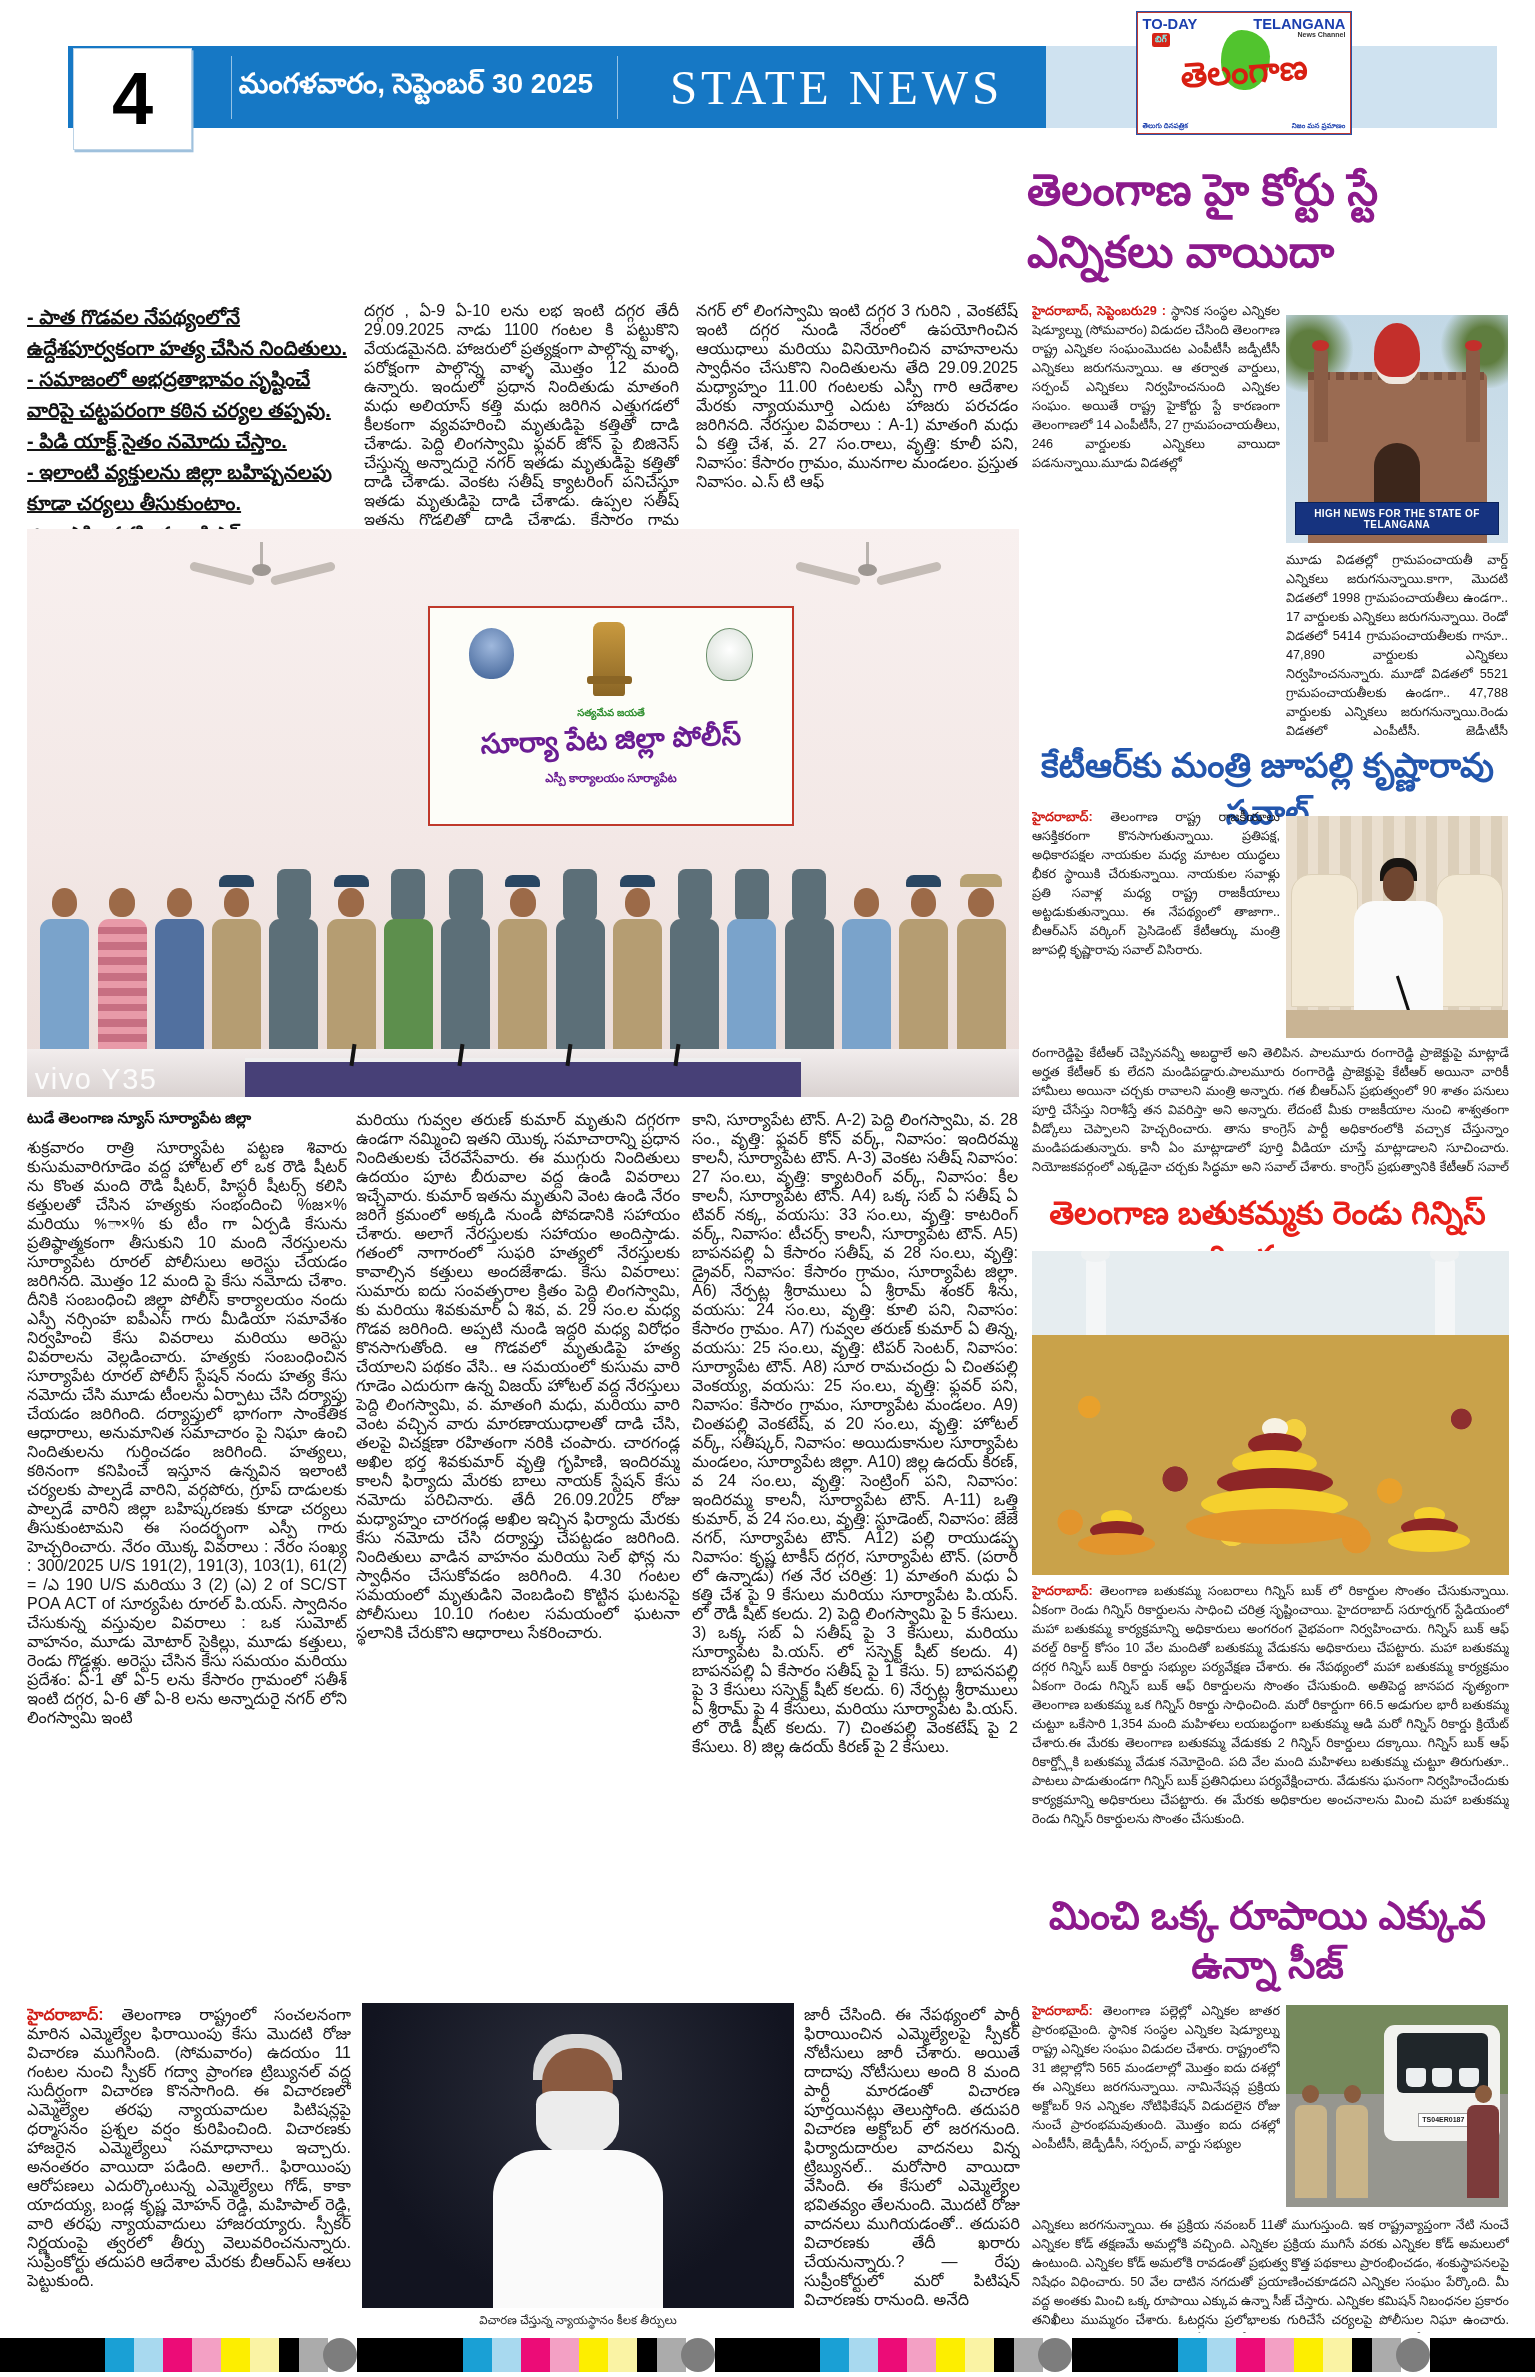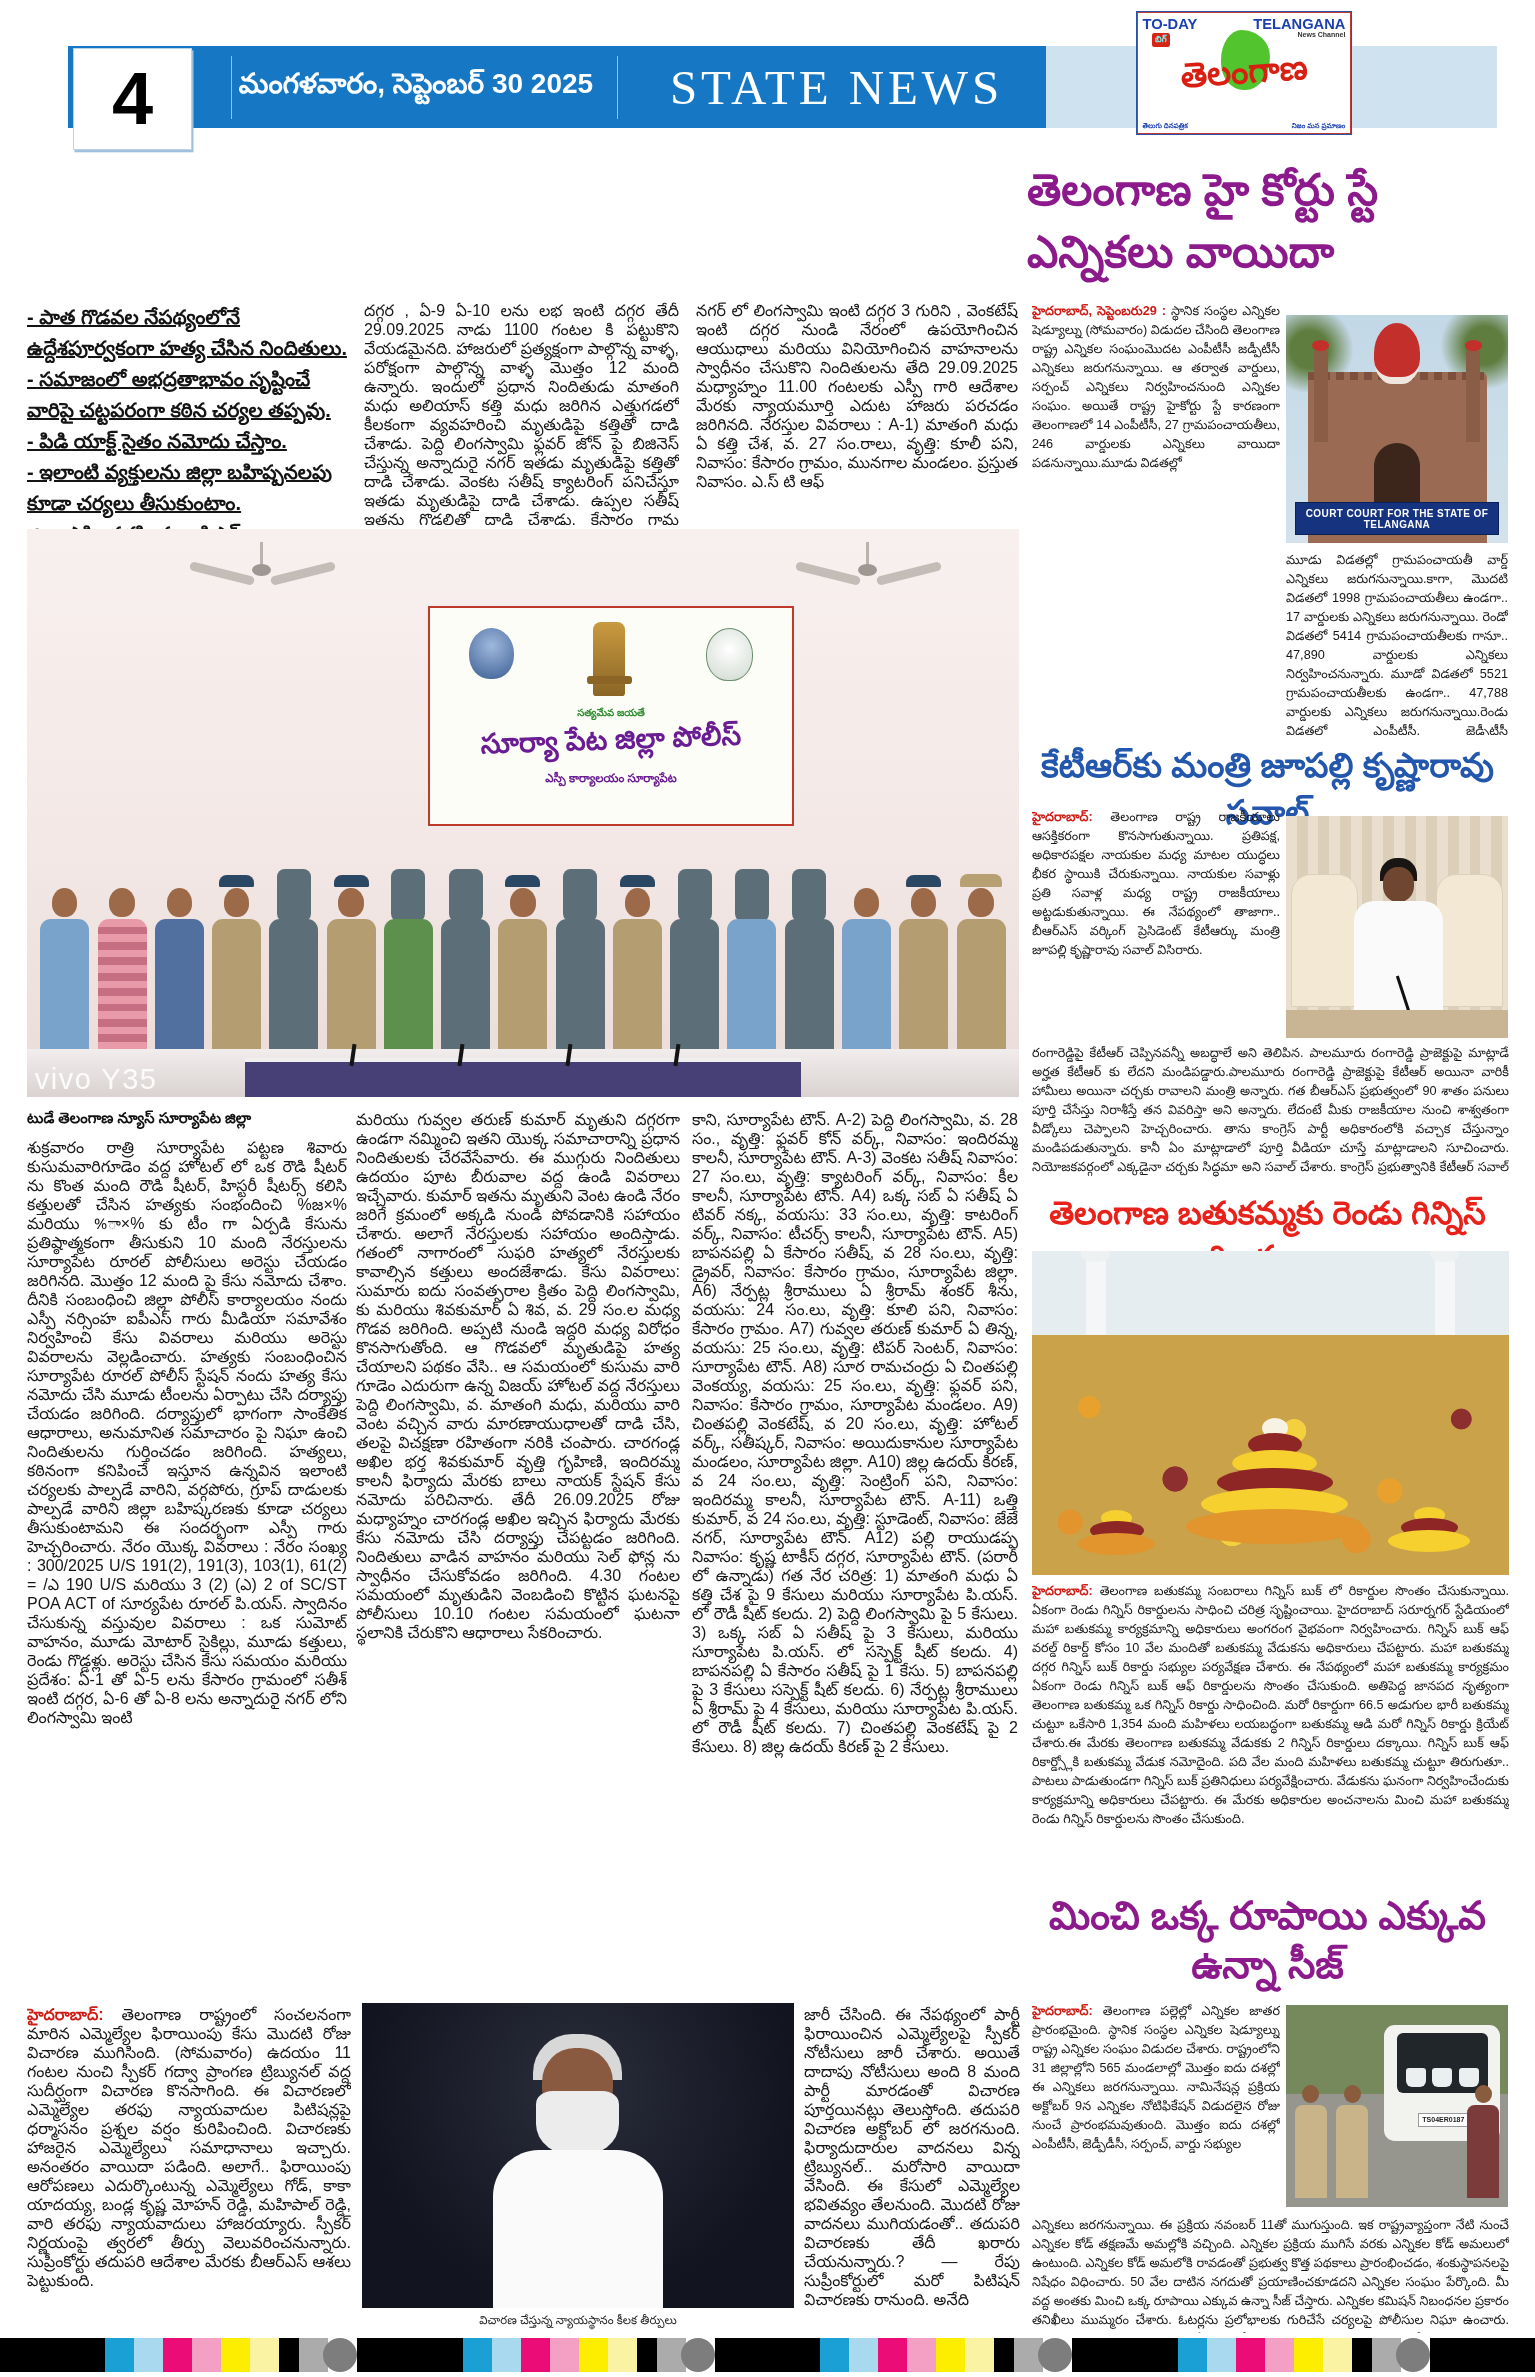--- a/index.html
+++ b/index.html
@@ -320,21 +320,21 @@
   <div class="abs photo p-hc">
     <div class="hc-green" style="left:-23px;top:-7.7px"></div>
     <div class="hc-green" style="right:-23px;top:-12.3px"></div>
     <div class="hc-bld">
       <div class="hc-cren"></div>
       <div class="hc-dome"></div>
       <div class="hc-min" style="left:6.2px"></div>
       <div class="hc-min" style="right:6.2px"></div>
       <div class="hc-arch"></div>
     </div>
-    <div class="hc-sign">COURT COURT FOR THE STATE OF TELANGANA</div>
+    <div class="hc-sign">HIGH NEWS FOR THE STATE OF TELANGANA</div>
   </div>
   <div class="abs col" style="left:1286px;top:551px;width:222px;height:184px;font-size:12.7px">మూడు విడతల్లో గ్రామపంచాయతీ వార్డ్ ఎన్నికలు జరుగనున్నాయి.కాగా, మొదటి విడతలో 1998 గ్రామపంచాయతీలు ఉండగా.. 17 వార్డులకు ఎన్నికలు జరుగనున్నాయి. రెండో విడతలో 5414 గ్రామపంచాయతీలకు గానూ.. 47,890 వార్డులకు ఎన్నికలు నిర్వహించనున్నారు. మూడో విడతలో 5521 గ్రామపంచాయతీలకు ఉండగా.. 47,788 వార్డులకు ఎన్నికలు జరుగనున్నాయి.రెండు విడతల్లో ఎంపీటీసీ, జెడ్పీటీసీ ఎన్నికలు.మొదటి విడతలో ఎంపీటీసీ, జెడ్పీటీసీ స్థానాలకు ఎన్నికలు నిర్వహించనున్నారు. మొదటి విడతలో 2963, రెండో విడతలో 2786 ఎంపీటీసీ స్థానాలకు ఎన్నికలు నిర్వహించనున్నారు. మొదటి విడతలో 292, రెండో విడతలో 273 జెడ్పీటీసీ స్థానాలకు ఎన్నికలు జరుగనున్నాయి.</div>
 
   <div class="abs ktr-head">కేటీఆర్‌కు మంత్రి జూపల్లి కృష్ణారావు సవాల్</div>
   <div class="abs col" style="left:1032px;top:808px;width:248px;height:230px;font-size:12.7px">
     <span class="dl">హైదరాబాద్:</span>
     <span>తెలంగాణ రాష్ట్ర రాజకీయాలు ఆసక్తికరంగా కొనసాగుతున్నాయి. ప్రతిపక్ష, అధికారపక్షల నాయకుల మధ్య మాటల యుద్ధలు భీకర స్థాయికి చేరుకున్నాయి. నాయకుల సవాళ్లు ప్రతి సవాళ్ల మధ్య రాష్ట్ర రాజకీయాలు అట్టడుకుతున్నాయి. ఈ నేపథ్యంలో తాజాగా.. బీఆర్ఎస్ వర్కింగ్ ప్రెసిడెంట్ కేటీఆర్కు మంత్రి జూపల్లి కృష్ణారావు సవాల్ విసిరారు.</span>
   </div>
   <div class="abs photo p-ktr">
     <div class="chair" style="left:4.6px"></div>

